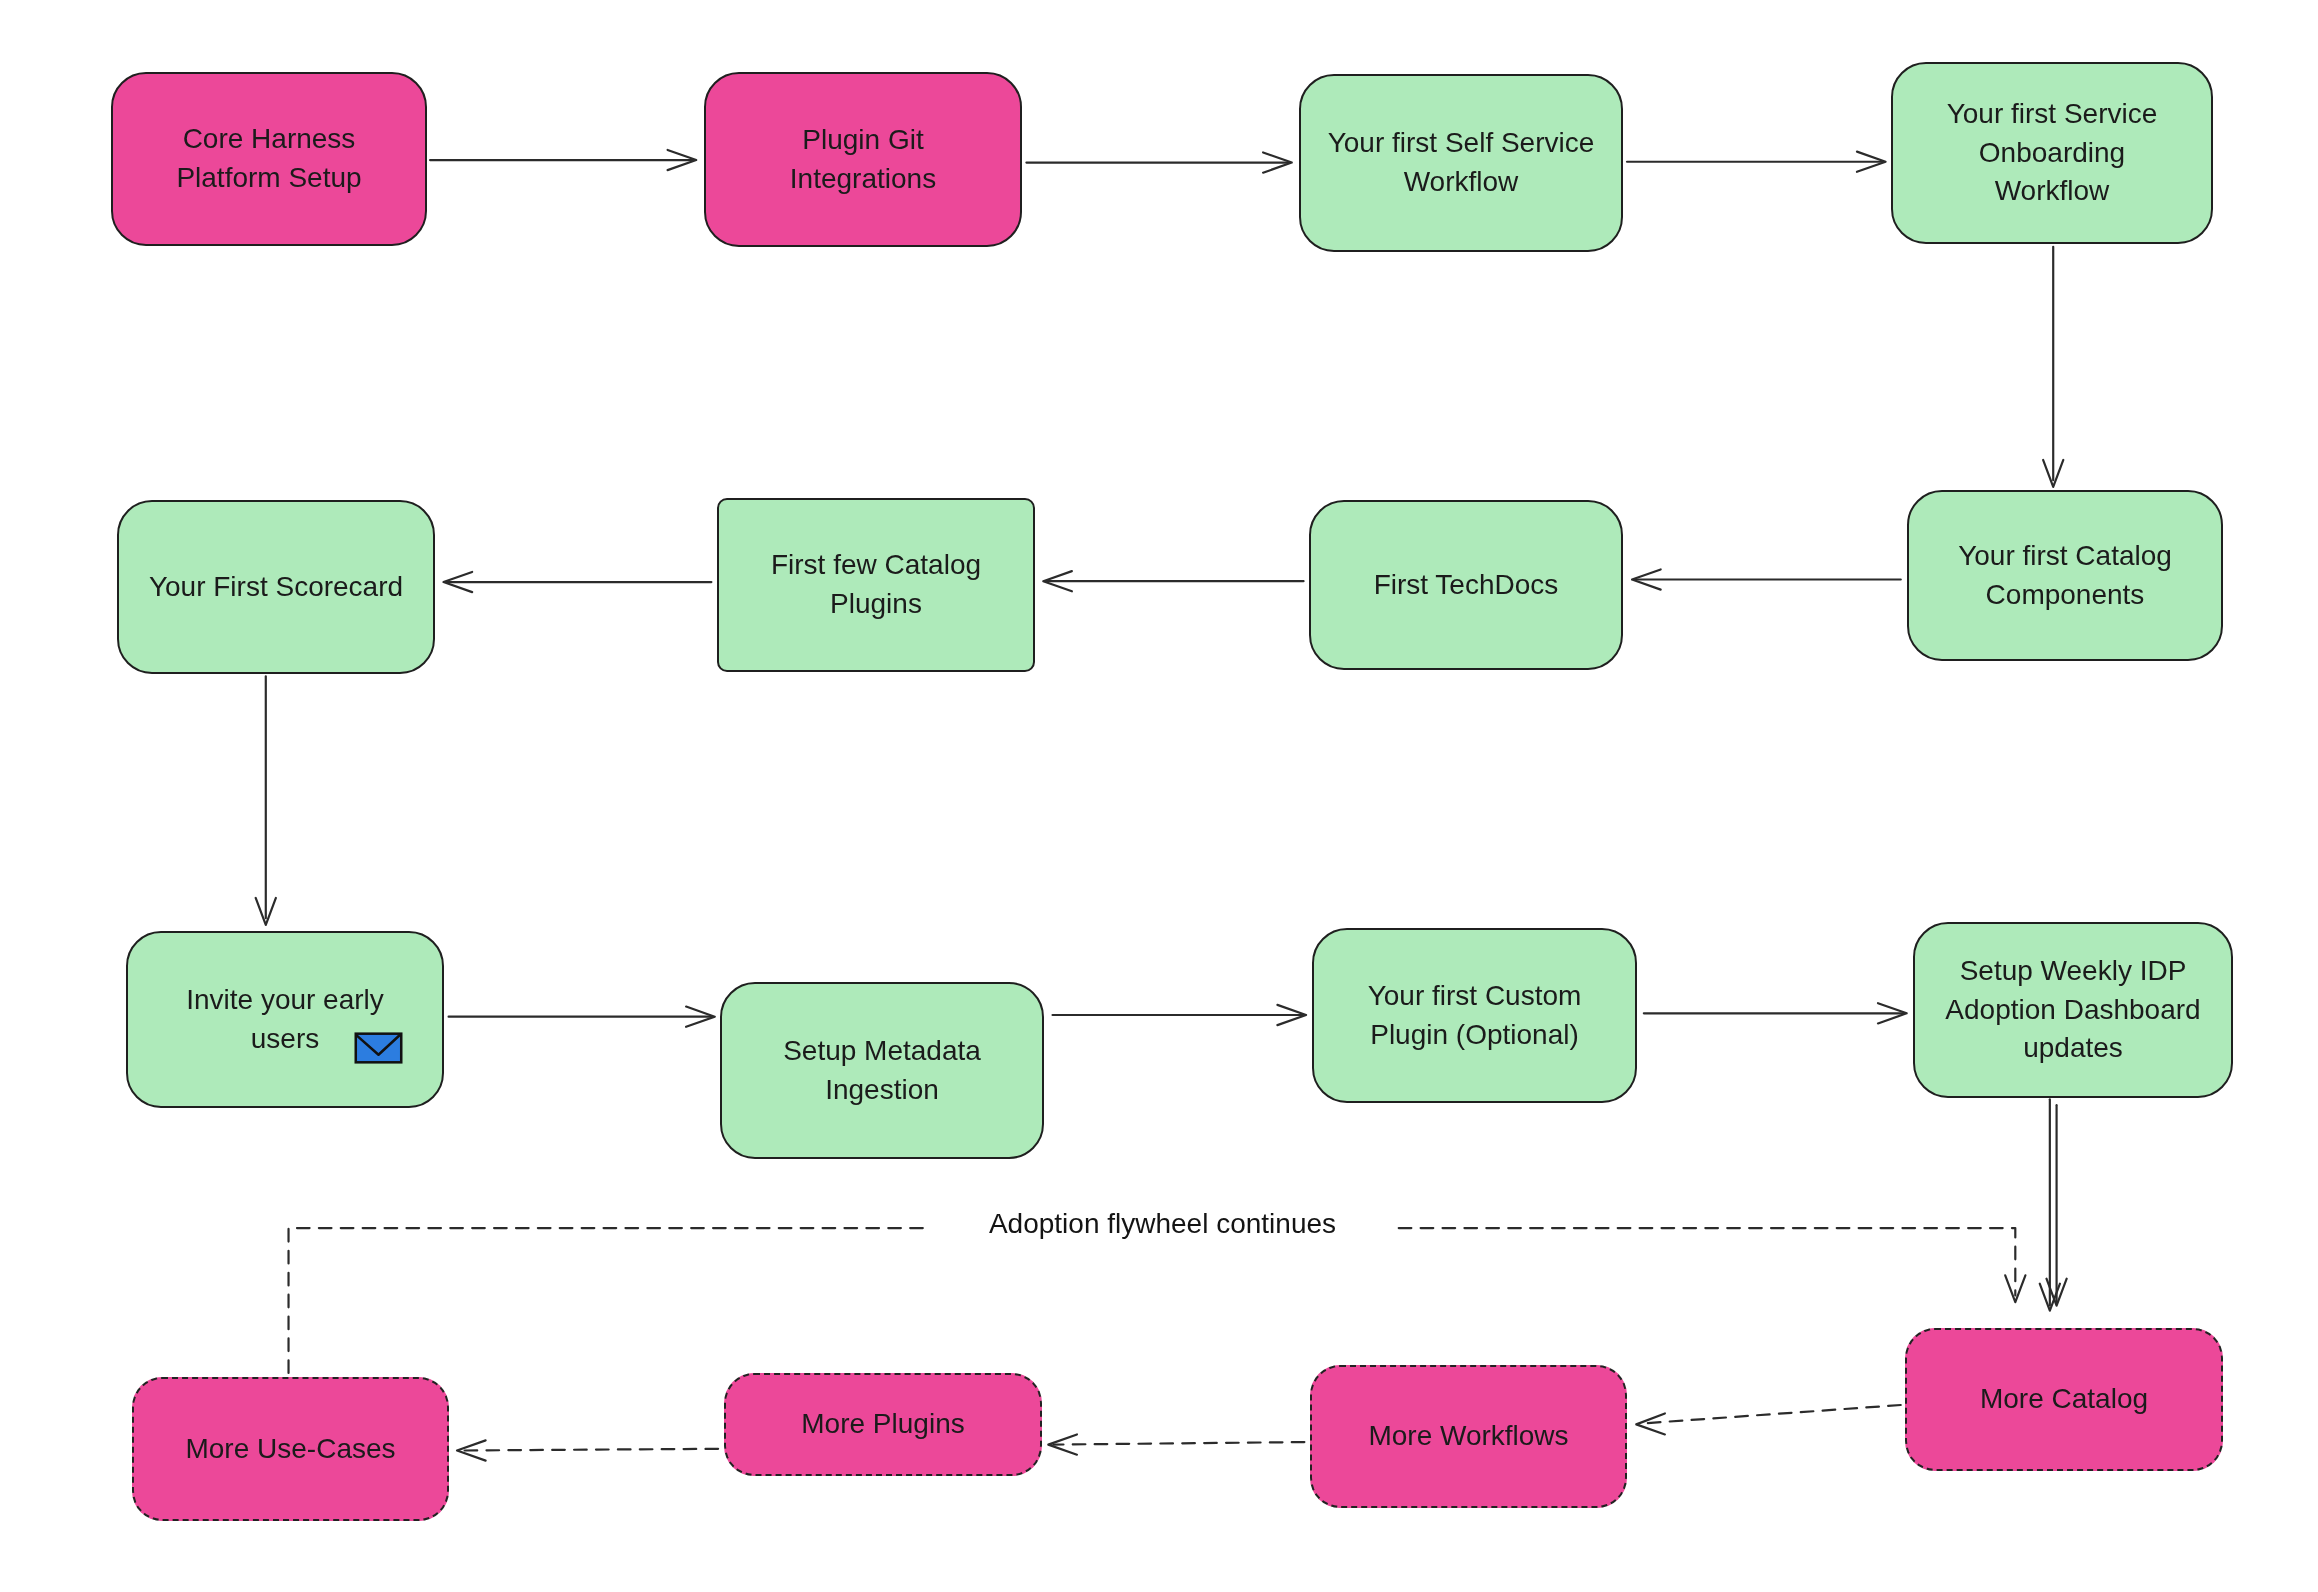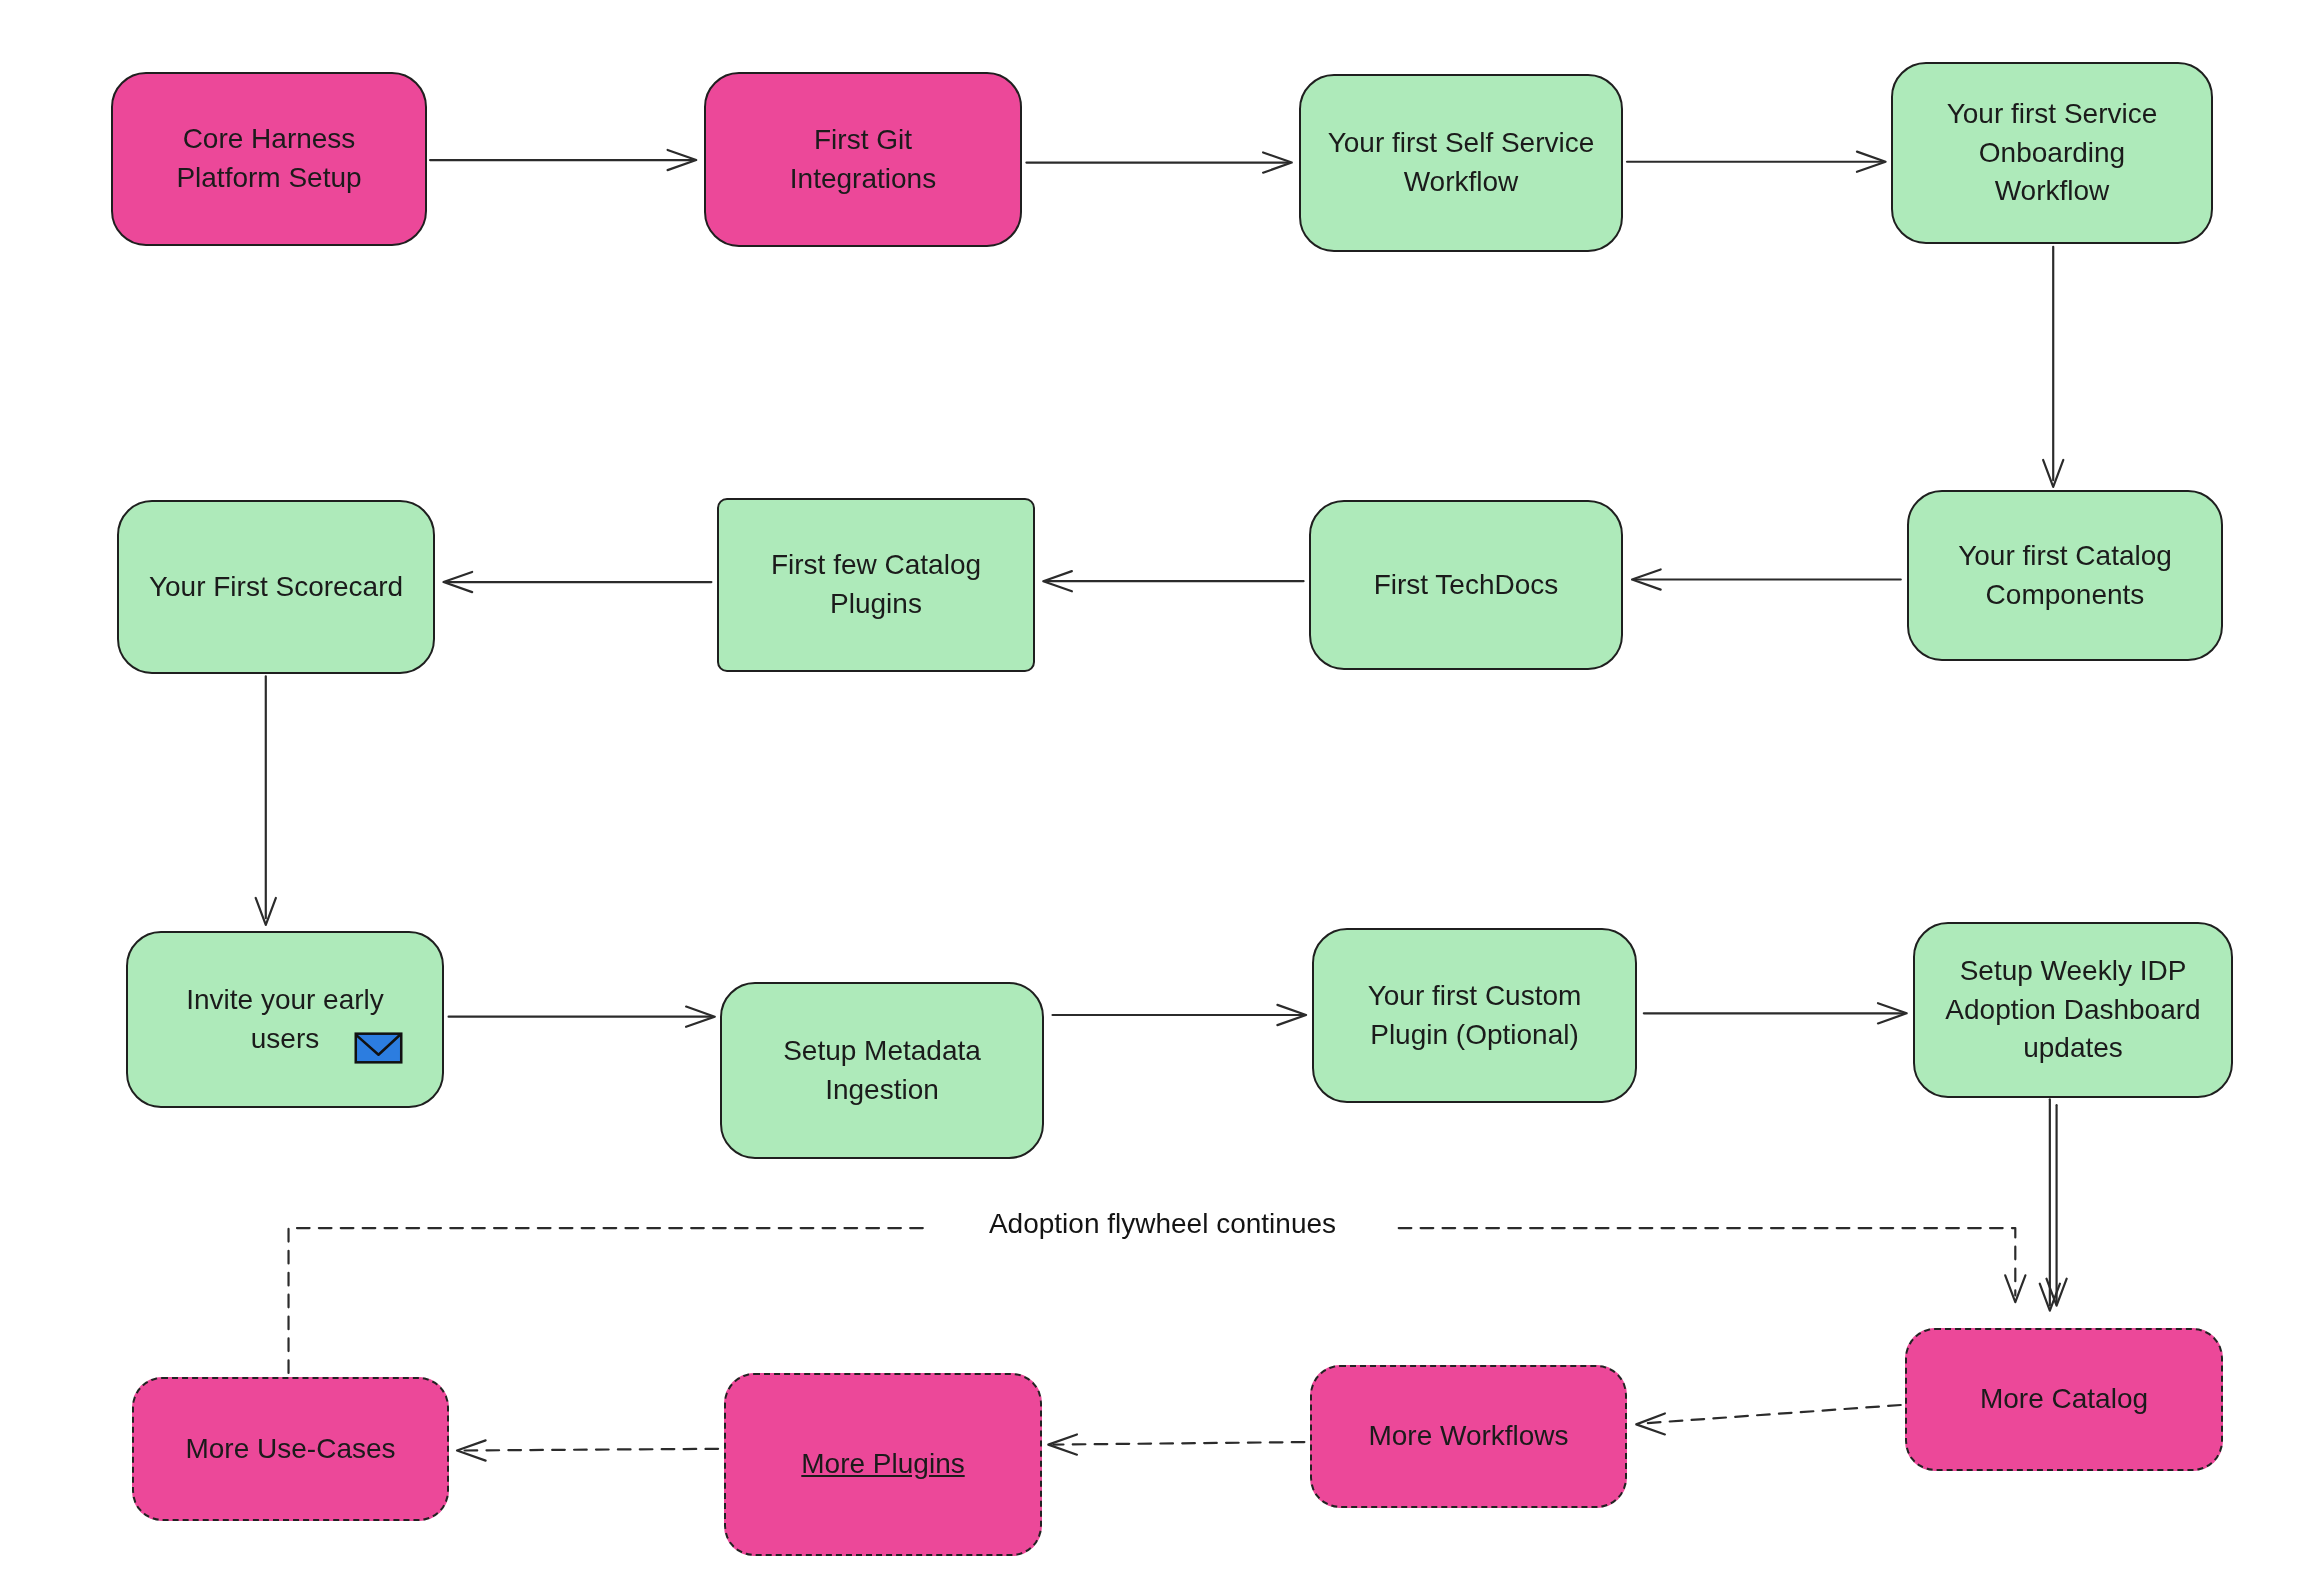--- a/index.html
+++ b/index.html
@@ -113,21 +113,21 @@
         <polyline points="1278,1703 1244,1715 1278,1727"></polyline>
     </g>
     <g>
       <path class="dash" d="M852 1720 L548 1722"></path>
         <polyline points="576,1710 542,1722 576,1734"></polyline>
     </g>
   </svg>
 
   <div class="node solid fill-blue narrow" style="left:111px;top:72px;width:316px;height:174px;">Core Harness
 Platform Setup</div>
-  <div class="node solid fill-blue narrow" style="left:704px;top:72px;width:318px;height:175px;">First Git
+  <div class="node solid fill-blue narrow" style="left:704px;top:72px;width:318px;height:175px;">Plugin Git
 Integrations</div>
   <div class="node solid fill-green" style="left:1299px;top:74px;width:324px;height:178px;">Your first Self Service
 Workflow</div>
   <div class="node solid fill-green narrow" style="left:1891px;top:62px;width:322px;height:182px;">Your first Service
 Onboarding
 Workflow</div>
 
   <div class="node solid fill-green" style="left:117px;top:500px;width:318px;height:174px;">Your First Scorecard</div>
   <div class="node solid fill-green" style="left:717px;top:498px;width:318px;height:174px;border-radius:10px;">First few Catalog
 Plugins</div>
@@ -147,18 +147,18 @@
 Ingestion</div>
   <div class="node solid fill-green" style="left:1312px;top:928px;width:325px;height:175px;">Your first Custom
 Plugin (Optional)</div>
   <div class="node solid fill-green" style="left:1913px;top:922px;width:320px;height:176px;">Setup Weekly IDP
 Adoption Dashboard
 updates</div>
 
   <div class="flywheel-label">Adoption flywheel continues</div>
 
   <div class="node dashed fill-blue" style="left:132px;top:1377px;width:317px;height:144px;">More Use-Cases</div>
-  <div class="node dashed fill-blue" style="left:724px;top:1373px;width:318px;height:183px;text-decoration:underline;">More Plugins</div>
+  <div class="node dashed fill-blue" style="left:724px;top:1373px;width:318px;height:103px;">More Plugins</div>
   <div class="node dashed fill-blue" style="left:1310px;top:1365px;width:317px;height:143px;">More Workflows</div>
   <div class="node dashed fill-blue" style="left:1905px;top:1328px;width:318px;height:143px;">More Catalog</div>
 
 </div>
 
 
 </body></html>

